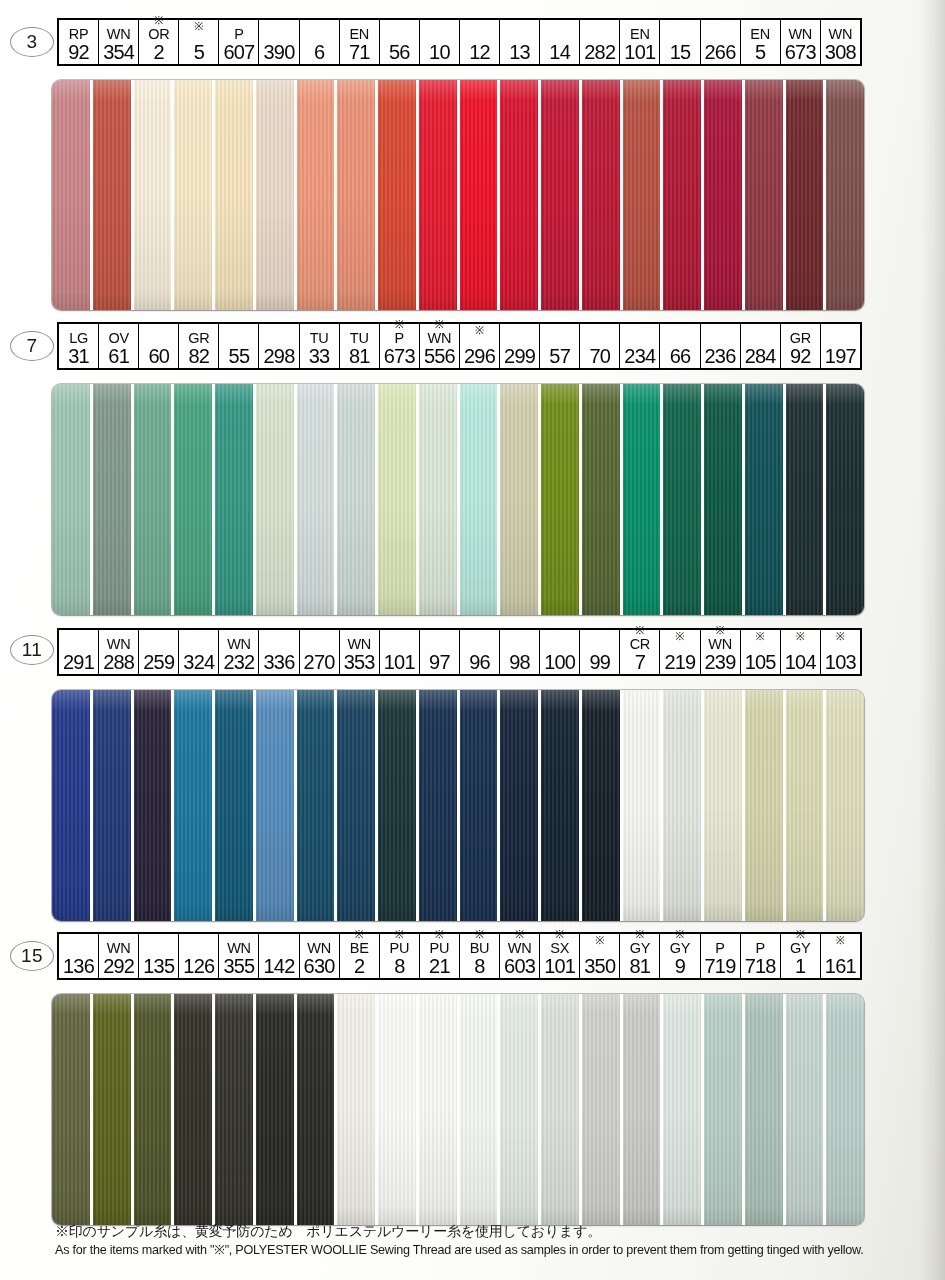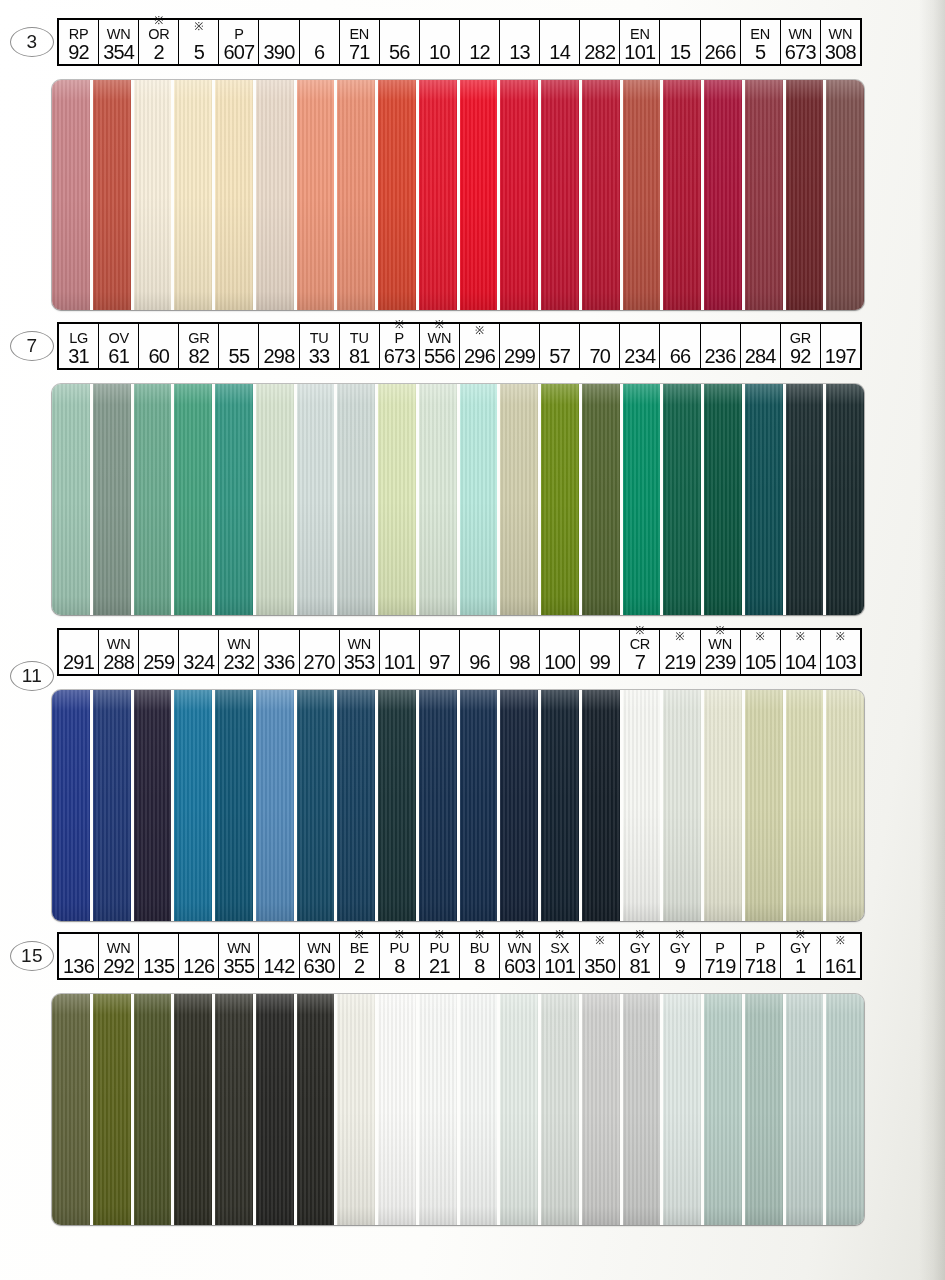--- a/index.html
+++ b/index.html
@@ -373,21 +373,21 @@
         <div class="swatch" style="background: rgb(81, 99, 46);"></div>
         <div class="swatch" style="background: rgb(0, 141, 99);"></div>
         <div class="swatch" style="background: rgb(12, 95, 69);"></div>
         <div class="swatch" style="background: rgb(7, 84, 61);"></div>
         <div class="swatch" style="background: rgb(10, 77, 82);"></div>
         <div class="swatch" style="background: rgb(24, 41, 44);"></div>
         <div class="swatch" style="background: rgb(22, 39, 42);"></div>
       </div>
     </div>
     <div class="row-block" style="top: 0px;">
-      <div class="row-index" style="top: 661px; text-align: right;">11</div>
+      <div class="row-index" style="top: 635px; text-align: right;">11</div>
       <div class="code-table" style="left: 57px; width: 805px; top: 628px;">
         <div class="code-cell no-pre">
           <div class="code-mark"></div>
           <div class="code-pre"></div>
           <div class="code-num">291</div>
         </div>
         <div class="code-cell">
           <div class="code-mark"></div>
           <div class="code-pre">WN</div>
           <div class="code-num">288</div>
@@ -627,14 +627,16 @@
         <div class="swatch" style="background: rgb(205, 205, 203);"></div>
         <div class="swatch" style="background: rgb(201, 202, 200);"></div>
         <div class="swatch" style="background: rgb(221, 230, 226);"></div>
         <div class="swatch" style="background: rgb(181, 204, 196);"></div>
         <div class="swatch" style="background: rgb(169, 193, 184);"></div>
         <div class="swatch" style="background: rgb(195, 211, 206);"></div>
         <div class="swatch" style="background: rgb(185, 205, 199);"></div>
       </div>
     </div>
     <div class="footnote">
+      <div class="fn-line fn-jp">※印のサンプル糸は、黄変予防のため　ポリエステルウーリー糸を使用しております。</div>
+      <div class="fn-line fn-en">As for the items marked with "※", POLYESTER WOOLLIE Sewing Thread are used as samples in order to prevent them from getting tinged with yellow.</div>
     </div>
   </div>
 
 </body></html>

